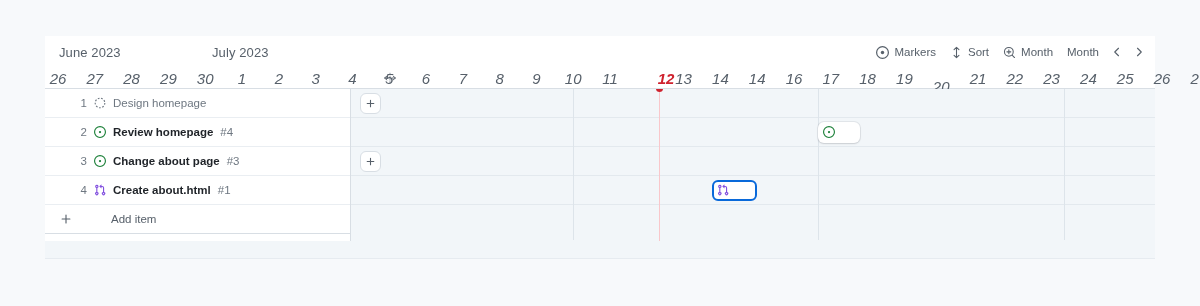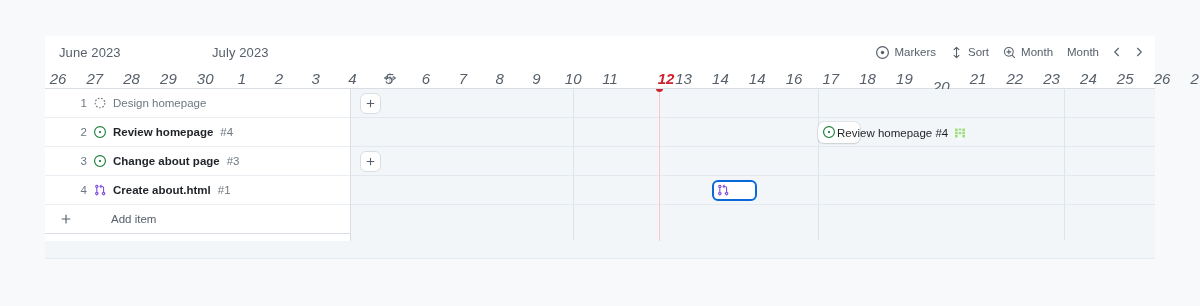--- a/index.html
+++ b/index.html
@@ -491,42 +491,20 @@
       </div>
 
       <div class="chip" style="left:468px; top:33px; width:42px">
         <span>
           <svg width="12" height="12" viewBox="0 0 16 16" fill="#1a7f37">
             <path d="M8 9.5a1.5 1.5 0 100-3 1.5 1.5 0 000 3z"></path>
             <path d="M8 0a8 8 0 110 16A8 8 0 018 0zM1.5 8a6.5 6.5 0 1013 0 6.5 6.5 0 00-13 0z"></path>
           </svg>
         </span>
       </div>
-      <div class="chip-overflow" style="left:487px; top:33px">
-        <span class="chip-label">Review homepage #4</span>
-        <span class="avatar">
-          <svg width="14" height="14" viewBox="0 0 14 14">
-            <rect width="14" height="14" rx="7" fill="#f6f8fa"></rect>
-            <g fill="#9be07a">
-              <rect x="2" y="2.5" width="2.6" height="2.6"></rect>
-              <rect x="5.7" y="2.5" width="2.6" height="2.6"></rect>
-              <rect x="9.4" y="2.5" width="2.6" height="2.6"></rect>
-              <rect x="2" y="5.7" width="2.6" height="2.6"></rect>
-              <rect x="9.4" y="5.7" width="2.6" height="2.6"></rect>
-              <rect x="5.7" y="5.7" width="2.6" height="2.6"></rect>
-              <rect x="2" y="8.9" width="2.6" height="2.6"></rect>
-              <rect x="9.4" y="8.9" width="2.6" height="2.6"></rect>
-            </g>
-            <g fill="#f6f8fa">
-              <rect x="5.7" y="4.3" width="2.6" height="1.6"></rect>
-              <rect x="5.7" y="8.9" width="2.6" height="2.6"></rect>
-            </g>
-          </svg>
-        </span>
-      </div>
 
       <div class="chip selected" style="left:362px; top:91px; width:45px">
         <span>
           <svg width="12" height="12" viewBox="0 0 16 16" fill="#8250df">
             <path d="M1.5 3.25a2.25 2.25 0 113 2.122v5.256a2.251 2.251 0 11-1.5 0V5.372A2.25 2.25 0 011.5 3.25zm5.677-.177L9.573.677A.25.25 0 0110 .854V2.5h1A2.5 2.5 0 0113.5 5v5.628a2.251 2.251 0 11-1.5 0V5a1 1 0 00-1-1h-1v1.646a.25.25 0 01-.427.177L7.177 3.427a.25.25 0 010-.354zM3.75 2.5a.75.75 0 100 1.5.75.75 0 000-1.5zm0 9.5a.75.75 0 100 1.5.75.75 0 000-1.5zm8.25.75a.75.75 0 101.5 0 .75.75 0 00-1.5 0z"></path>
           </svg>
         </span>
       </div>
 
       <div class="tl-bottom-border"></div>

